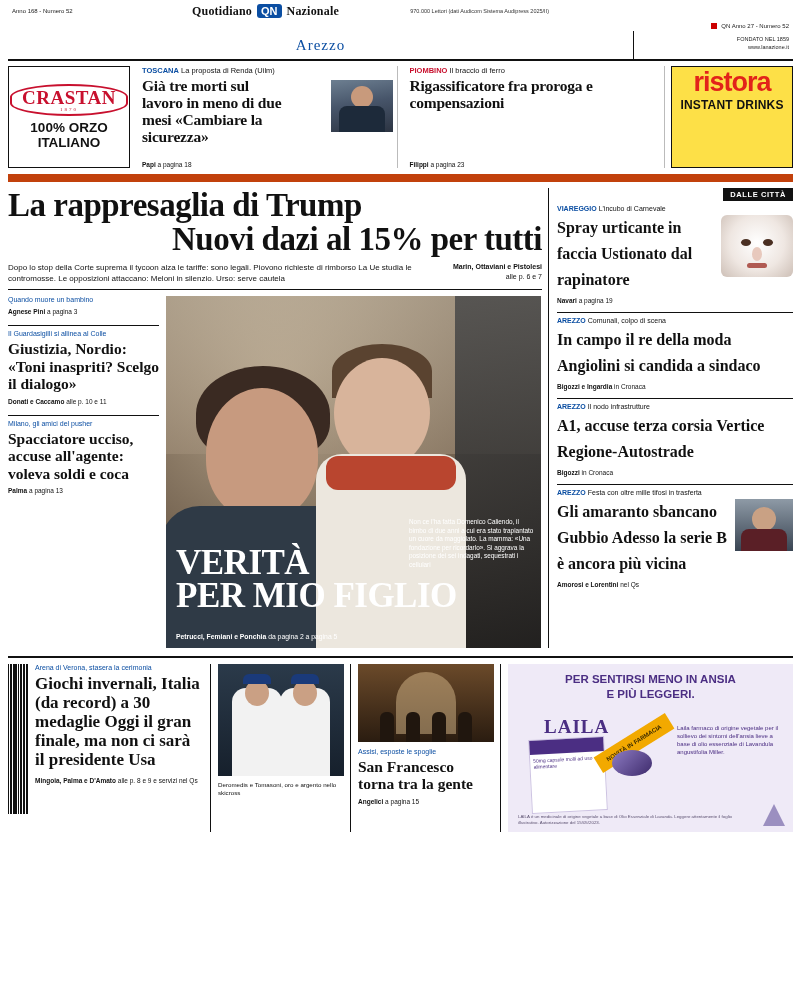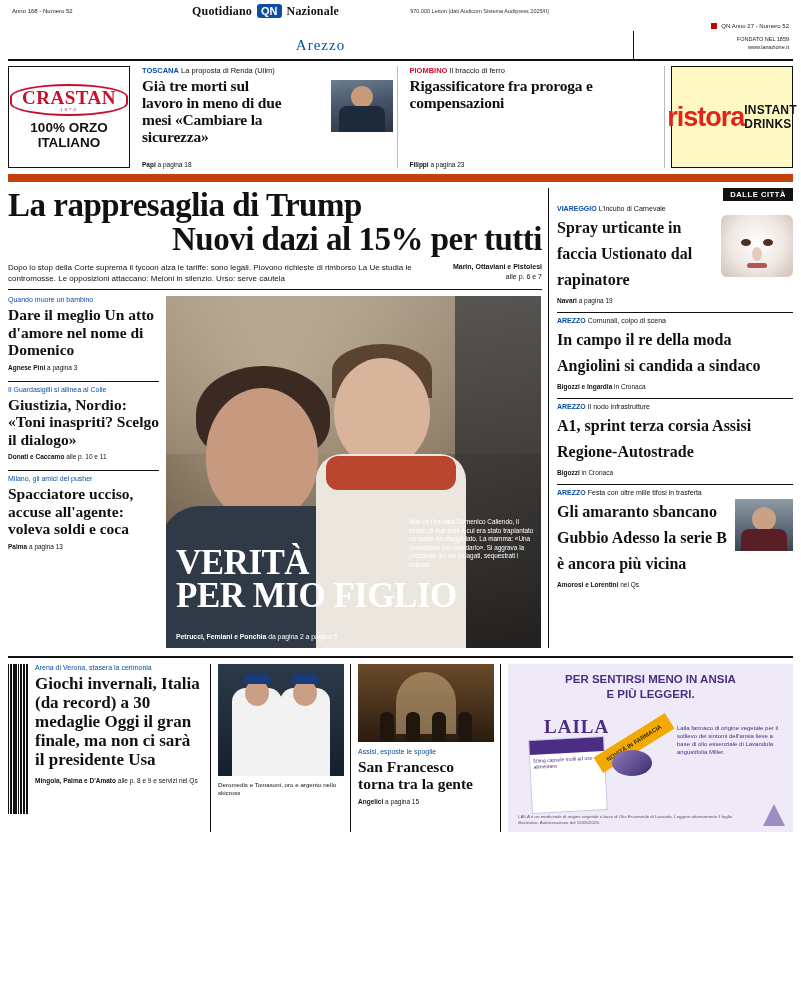--- a/index.html
+++ b/index.html
@@ -104,22 +104,22 @@
   .teaser .byline b { font-weight: 700; }
   .teaser-photo {
     position: absolute; right: 4px; top: 14px; width: 62px; height: 52px;
     background: linear-gradient(170deg,#6d7f91 0%,#47556a 45%,#2c3442 100%);
     overflow: hidden;
   }
   .teaser-photo .head { position:absolute; left:20px; top:6px; width:22px; height:22px; border-radius:50%; background:#c89a7c; }
   .teaser-photo .body { position:absolute; left:8px; top:26px; width:46px; height:28px; border-radius:8px 8px 0 0; background:#1d2a3a; }
 
   .ad-box2 {
-    width: 122px; border: 1px solid #111; display: flex; flex-direction: row;
-    align-items: center; justify-content: center; background:#fef9c3;
+    width: 122px; border: 1px solid #111; display: flex; flex-direction: column;
+    align-items: center; background:#fde047;
   }
   .ristora { font-family: "Liberation Sans", sans-serif; font-weight: 700; color: #e2231a; font-size: 27px; letter-spacing: -1px; }
   .ristora-sub { font-family: "Liberation Sans", sans-serif; font-weight: 700; font-size: 12px; color:#111; letter-spacing: .2px; }
 
   
   .main-row { display: flex; margin-top: 6px; border-top: 8px solid #c2410c; padding-top: 6px; }
   .left-col { width: 540px; padding-right: 6px; }
   .right-col { width: 245px; border-left: 1px solid #111; padding-left: 8px; }
 
   .lead h2 {
@@ -372,21 +372,20 @@
             <span>alle p. 6 e 7</span>
           </div>
         </div>
       </div>
 
       <div class="body-row">
         <div class="col-left">
 
           <div class="mini">
             <div class="ovl">Quando muore un bambino</div>
-            <h4>Dare il meglio Un atto d'amore nel nome di Domenico</h4>
             <div class="by">
               <b>Agnese Pini</b>
               <span>a pagina 3</span>
             </div>
           </div>
 
           <div class="mini">
             <div class="ovl">Il Guardasigilli si allinea al Colle</div>
             <h4>Giustizia, Nordio: «Toni inaspriti? Scelgo il dialogo»</h4>
             <div class="by">
@@ -462,21 +461,21 @@
           <b>Bigozzi e Ingardia</b>
           <span>in Cronaca</span>
         </div>
       </div>
 
       <div class="rc-item">
         <div class="rc-kick">
           <b>AREZZO</b>
           <span>Il nodo infrastrutture</span>
         </div>
-        <h4>A1, sprint terza corsia Assisi Regione-Autostrade</h4>
+        <h4>A1, accuse terza corsia Vertice Regione-Autostrade</h4>
         <div class="by">
           <b>Bigozzi</b>
           <span>in Cronaca</span>
         </div>
       </div>
 
       <div class="rc-item">
         <div class="rc-kick">
           <b>AREZZO</b>
           <span>Festa con oltre mille tifosi in trasferta</span>

